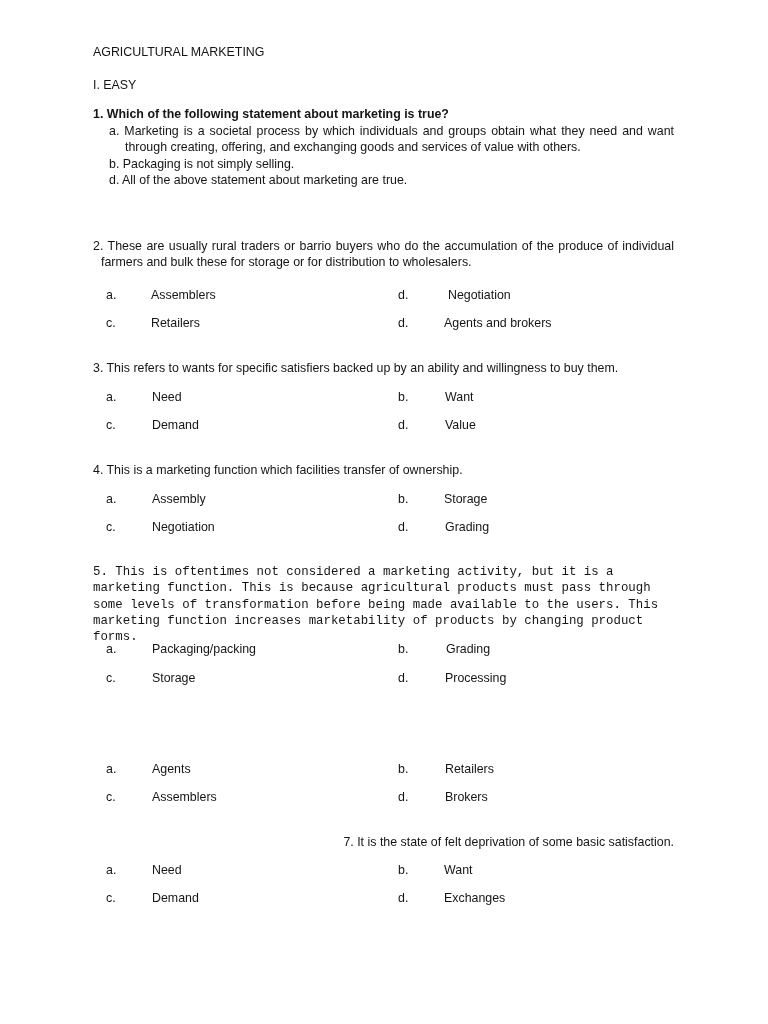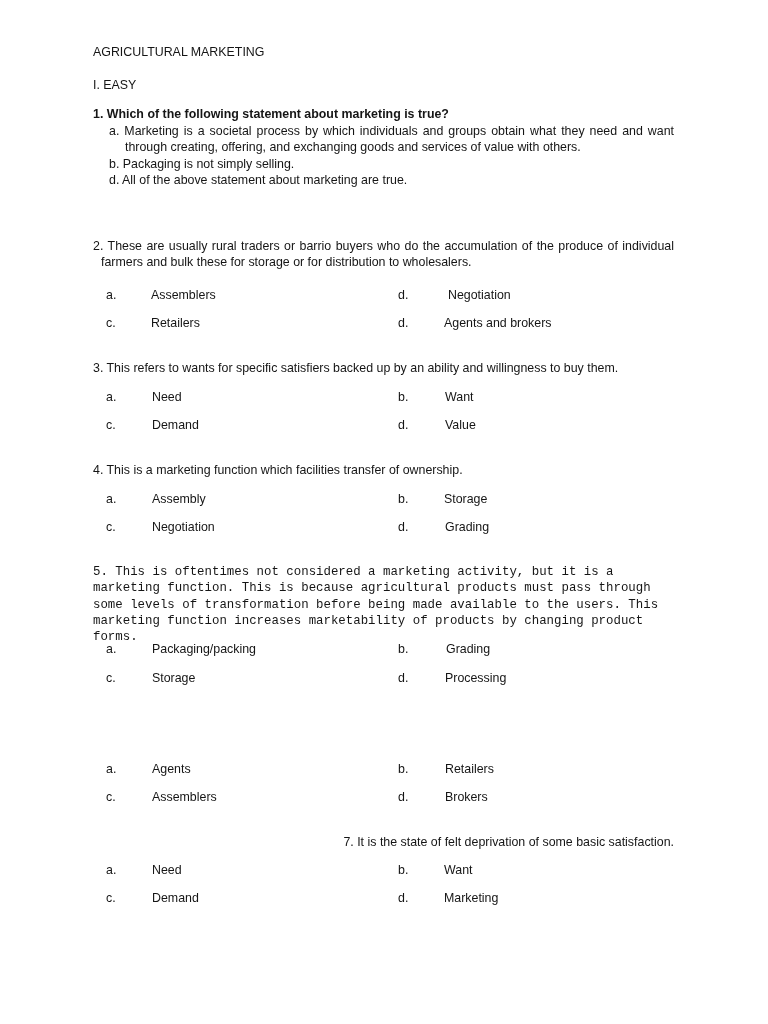--- a/index.html
+++ b/index.html
@@ -128,16 +128,16 @@
 
   <div class="stem" style="top:834px;text-align:right;">7. It is the state of felt deprivation of some basic satisfaction.</div>
   <div>
     <span class="opt-letter" style="left:106px; top:862px;">a.</span>
     <span class="opt-text" style="left:152px; top:862px;">Need</span>
     <span class="opt-letter" style="left:398px; top:862px;">b.</span>
     <span class="opt-text" style="left:444px; top:862px;">Want</span>
     <span class="opt-letter" style="left:106px; top:890px;">c.</span>
     <span class="opt-text" style="left:152px; top:890px;">Demand</span>
     <span class="opt-letter" style="left:398px; top:890px;">d.</span>
-    <span class="opt-text" style="left:444px; top:890px;">Marketing</span>
+    <span class="opt-text" style="left:444px; top:890px;">Exchanges</span>
   </div>
 
 </div>
 
 </body></html>

